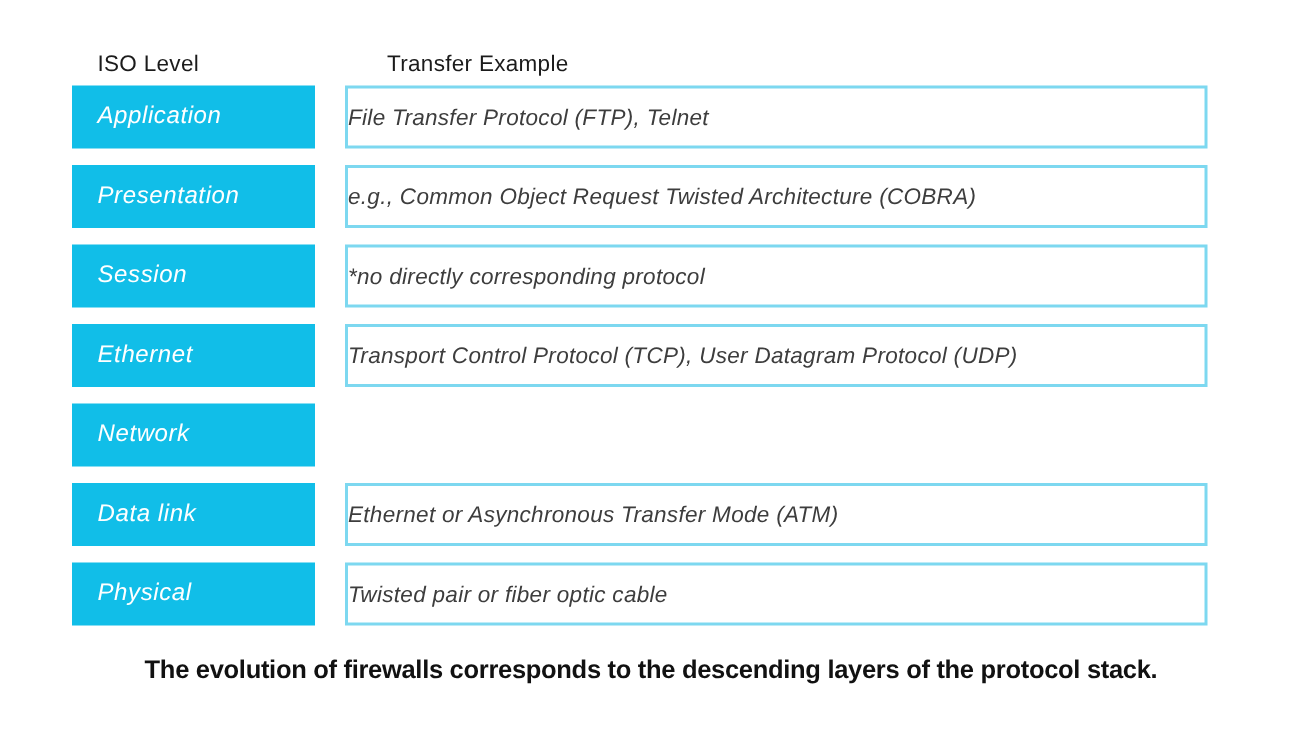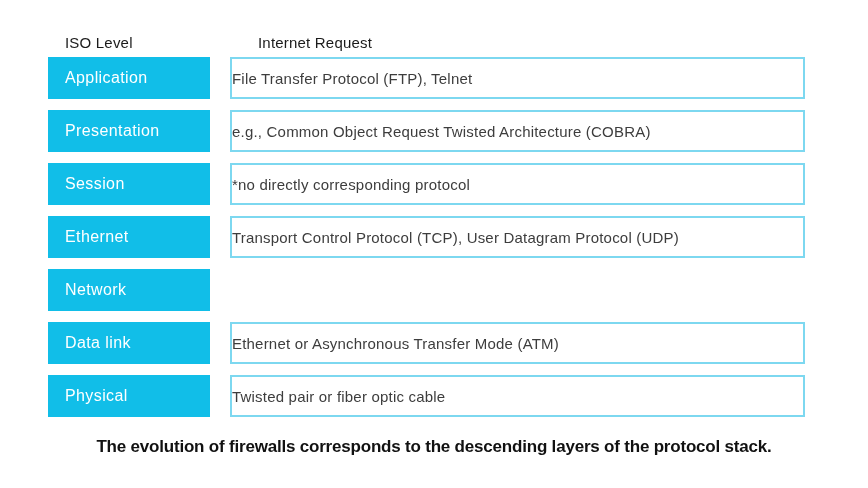--- a/index.html
+++ b/index.html
@@ -39,20 +39,21 @@
     left: 0;
     width: 100%;
     display: flex;
     flex-direction: column;
     gap: 11px;
   }
   .row {
     display: flex;
     align-items: stretch;
     height: 42px;
+    font-style: italic;
   }
   .level-box {
     margin-left: 48px;
     width: 162px;
     background: #11BEE8;
     color: #ffffff;
     font-size: 16px;
     letter-spacing: 0.4px;
     display: flex;
     align-items: center;
@@ -84,21 +85,21 @@
     white-space: nowrap;
   }
 </style>
 </head>
 <body>
 
 <div class="figure">
 
   <div class="col-headers">
     <div class="col-header iso">ISO Level</div>
-    <div class="col-header example">Internet Request</div>
+    <div class="col-header example">Transfer Example</div>
   </div>
 
   <div class="rows">
       <div class="row">
         <div class="level-box">Application</div>
         <div class="example-box">File Transfer Protocol (FTP), Telnet</div>
       </div>
       <div class="row">
         <div class="level-box">Presentation</div>
         <div class="example-box">e.g., Common Object Request Twisted Architecture (COBRA)</div>

